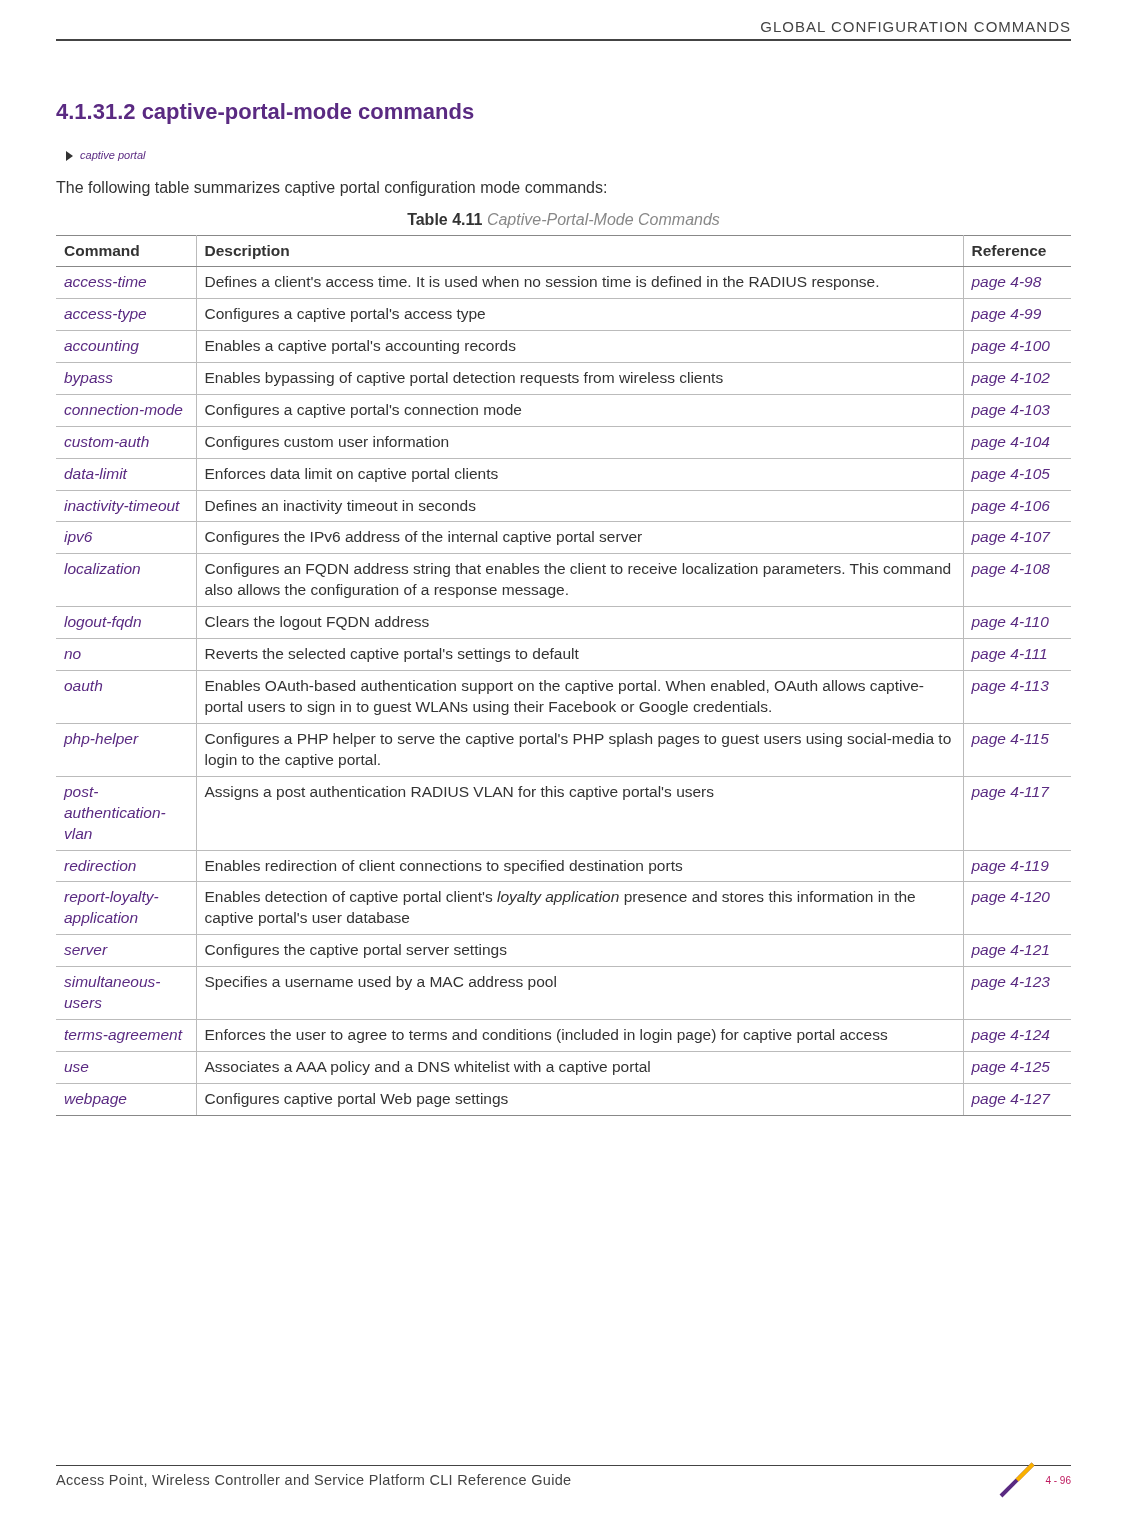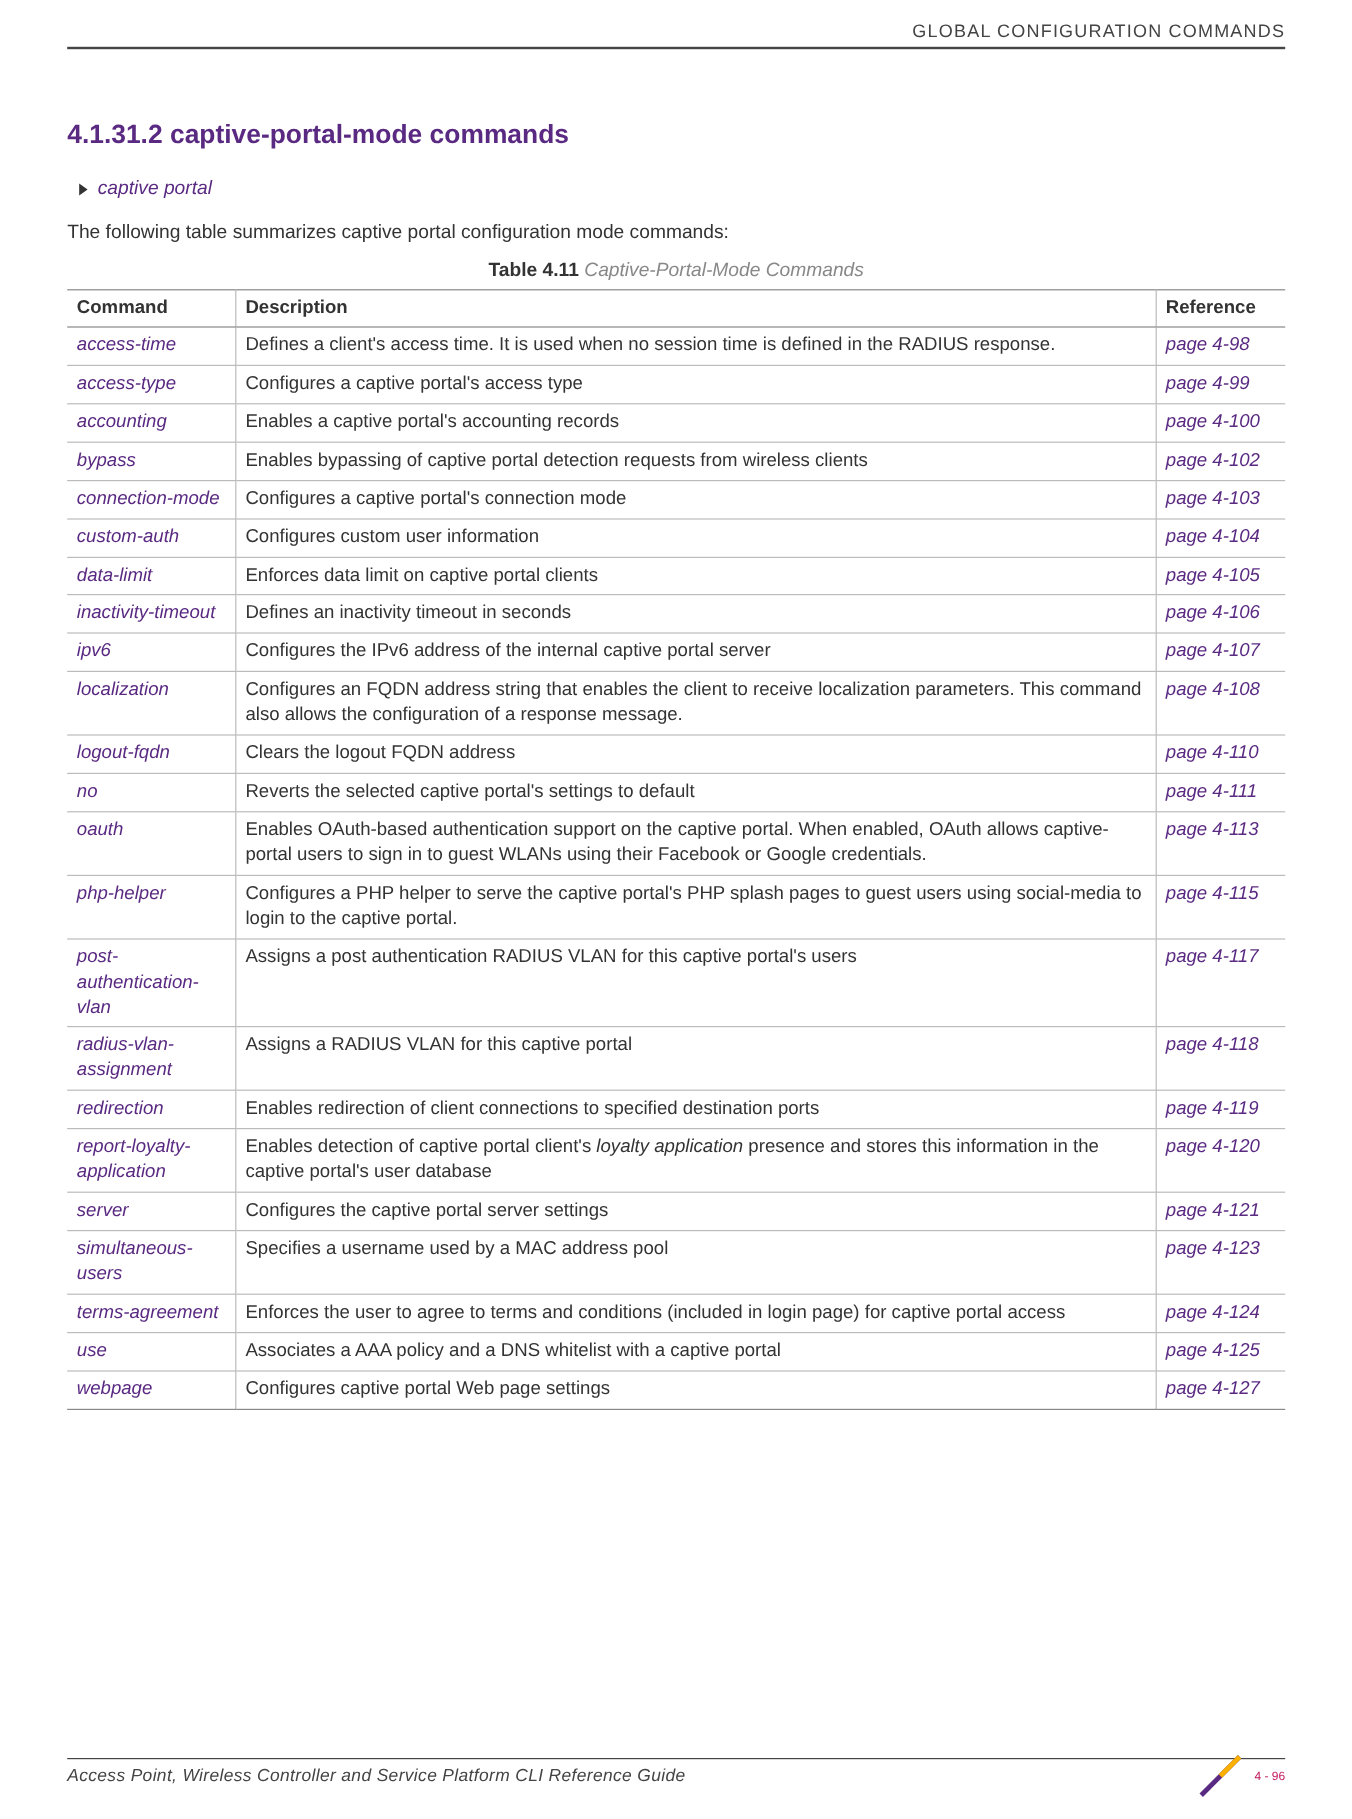--- a/index.html
+++ b/index.html
@@ -36,21 +36,21 @@
     }
     .section-heading {
       color: #5a2a82;
       font-size: 22px;
       font-weight: bold;
       margin-bottom: 24px;
     }
     .breadcrumb {
       color: #5a2a82;
       font-style: italic;
-      font-size: 16px;
+      font-size: 11px;
       margin-bottom: 18px;
       margin-left: 10px;
     }
     .breadcrumb .arrow {
       display: inline-block;
       width: 0;
       height: 0;
       border-top: 5px solid transparent;
       border-bottom: 5px solid transparent;
       border-left: 7px solid #333;
@@ -130,21 +130,20 @@
       right: 56px;
       display: flex;
       justify-content: space-between;
       align-items: center;
       font-size: 14.5px;
     }
     .footer-left {
       color: #444;
       letter-spacing: 0.3px;
       font-weight: 300;
-      font-style: italic;
     }
     .footer-right {
       display: flex;
       align-items: center;
       gap: 10px;
     }
     .page-number {
       color: #be185d;
       font-size: 10px;
     }
@@ -256,25 +255,20 @@
         </tr>
         <tr>
           <td class="cmd-col">php-helper</td>
           <td>Configures a PHP helper to serve the captive portal's PHP splash pages to guest users using social-media to login to the captive portal.</td>
           <td class="ref-col">page 4-115</td>
         </tr>
         <tr>
           <td class="cmd-col">post-authentication-vlan</td>
           <td>Assigns a post authentication RADIUS VLAN for this captive portal's users</td>
           <td class="ref-col">page 4-117</td>
-        </tr>
-        <tr>
-          <td class="cmd-col">radius-vlan-assignment</td>
-          <td>Assigns a RADIUS VLAN for this captive portal</td>
-          <td class="ref-col">page 4-118</td>
         </tr>
         <tr>
           <td class="cmd-col">redirection</td>
           <td>Enables redirection of client connections to specified destination ports</td>
           <td class="ref-col">page 4-119</td>
         </tr>
         <tr>
           <td class="cmd-col">report-loyalty-application</td>
           <td><span>Enables detection of captive portal client's </span><span class="desc-italic">loyalty application</span><span> presence and stores this information in the captive portal's user database</span></td>
           <td class="ref-col">page 4-120</td>

